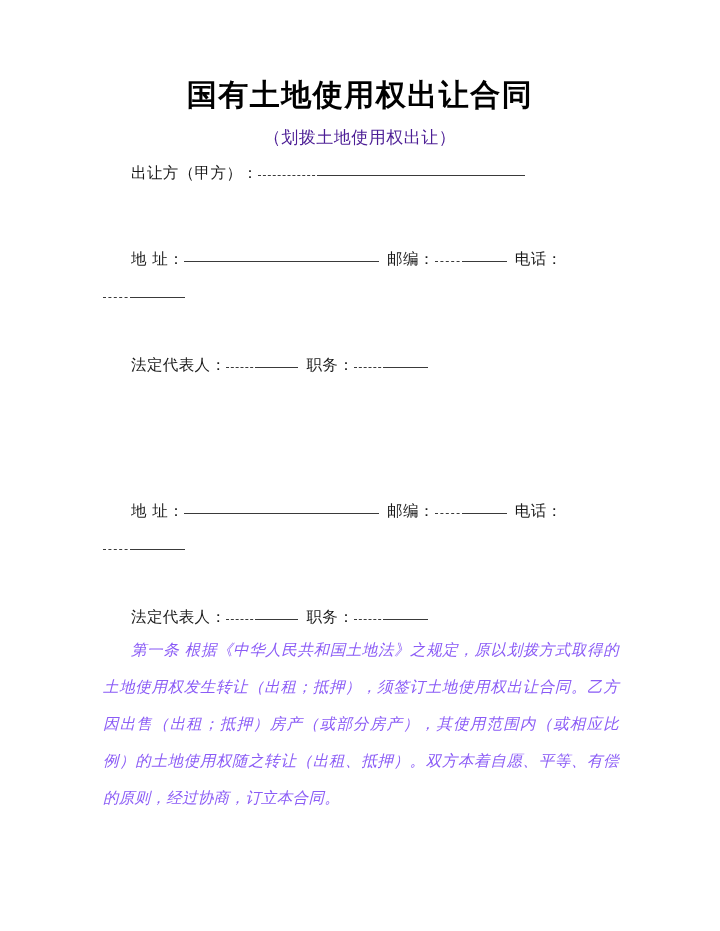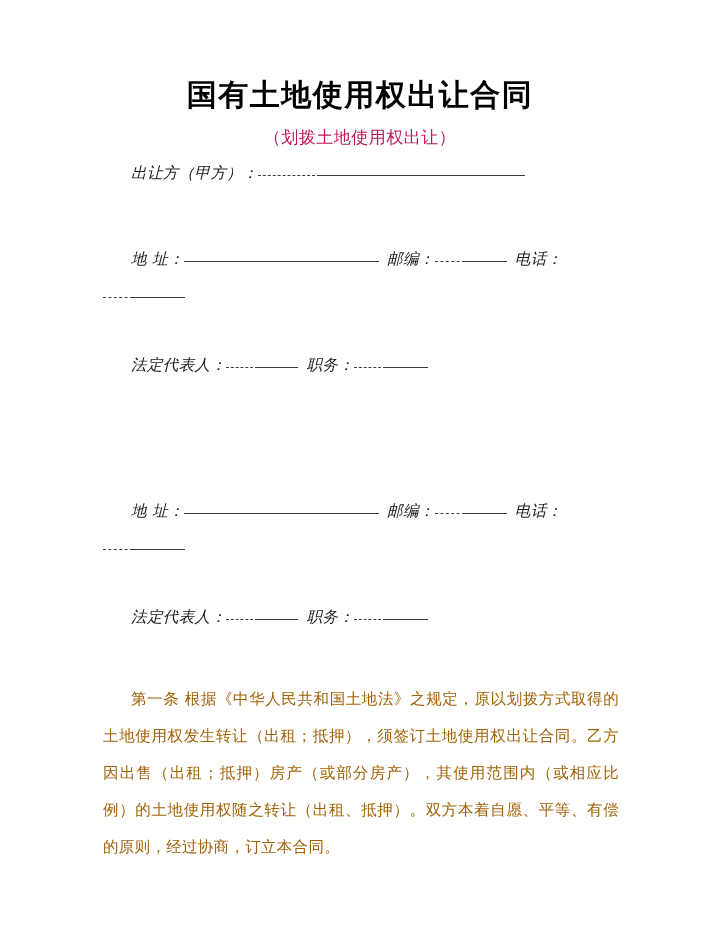--- a/index.html
+++ b/index.html
@@ -39,21 +39,21 @@
   .doc-subtitle {
     position: absolute;
     left: 0;
     top: 126px;
     width: 720px;
     text-align: center;
     font-size: 17px;
     font-weight: normal;
     letter-spacing: 0.5px;
     line-height: 1.3;
-    color: #be185d;
+    color: #4c1d95;
   }
 
   
   .body-area {
     position: absolute;
     left: 103px;
     top: 160px;
     width: 515px;
   }
 
@@ -62,21 +62,20 @@
     line-height: 26px;
     letter-spacing: 0.4px;
     color: #1a1a1a;
     white-space: normal;
   }
   .indent {
     padding-left: 28px;
   }
   .label {
     white-space: nowrap;
-    font-style: italic;
   }
   .sp {
     display: inline-block;
     width: 8px;
   }
 
   
   .rule {
     display: inline-block;
     vertical-align: 2px;
@@ -107,29 +106,30 @@
   .gap-md { height: 44px; }
 
   .wrap-line {
     margin-top: 10px;
   }
 
   
   .article {
     position: absolute;
     left: 103px;
-    top: 681px;
+    top: 632px;
     width: 516px;
     font-size: 15.5px;
     line-height: 37px;
     letter-spacing: 0.3px;
     text-align: justify;
     text-justify: inter-ideograph;
     text-indent: 28px;
-    color: #a16207;
+    color: #8b5cf6;
+    font-style: italic;
   }
 </style>
 </head>
 <body>
 
 <div class="page">
 
   <div class="doc-title">国有土地使用权出让合同</div>
   <div class="doc-subtitle">（划拨土地使用权出让）</div>
 

